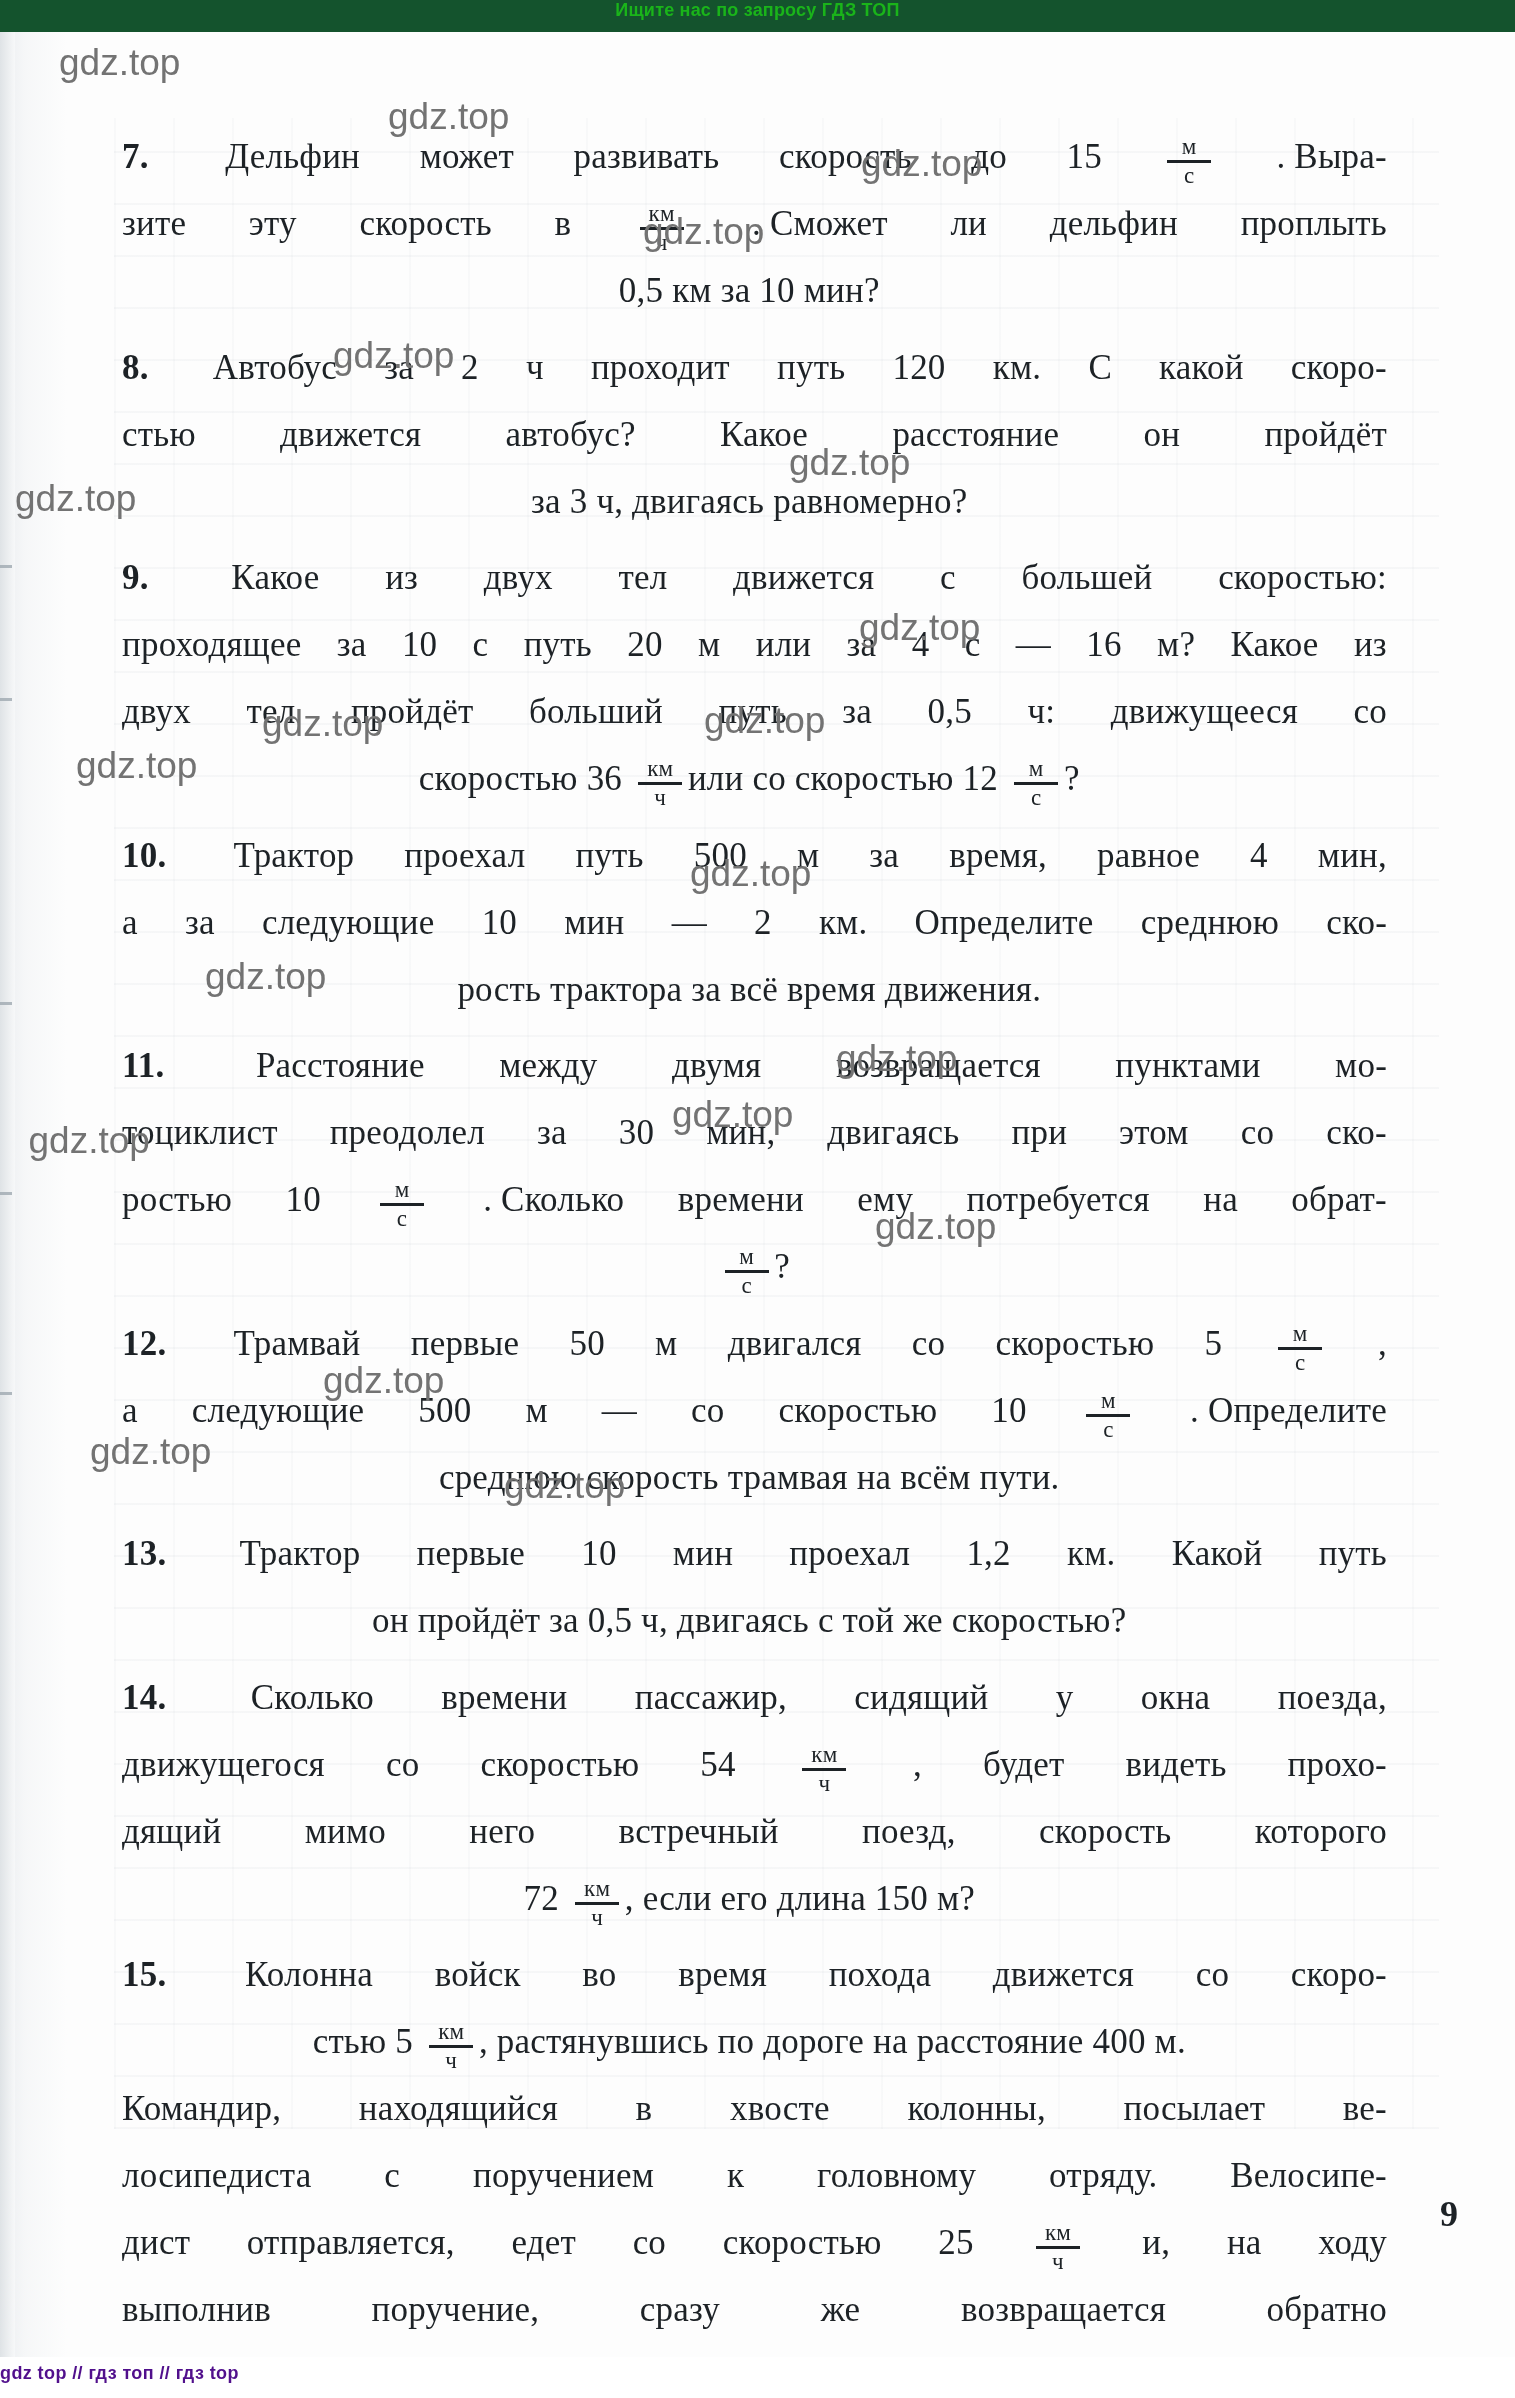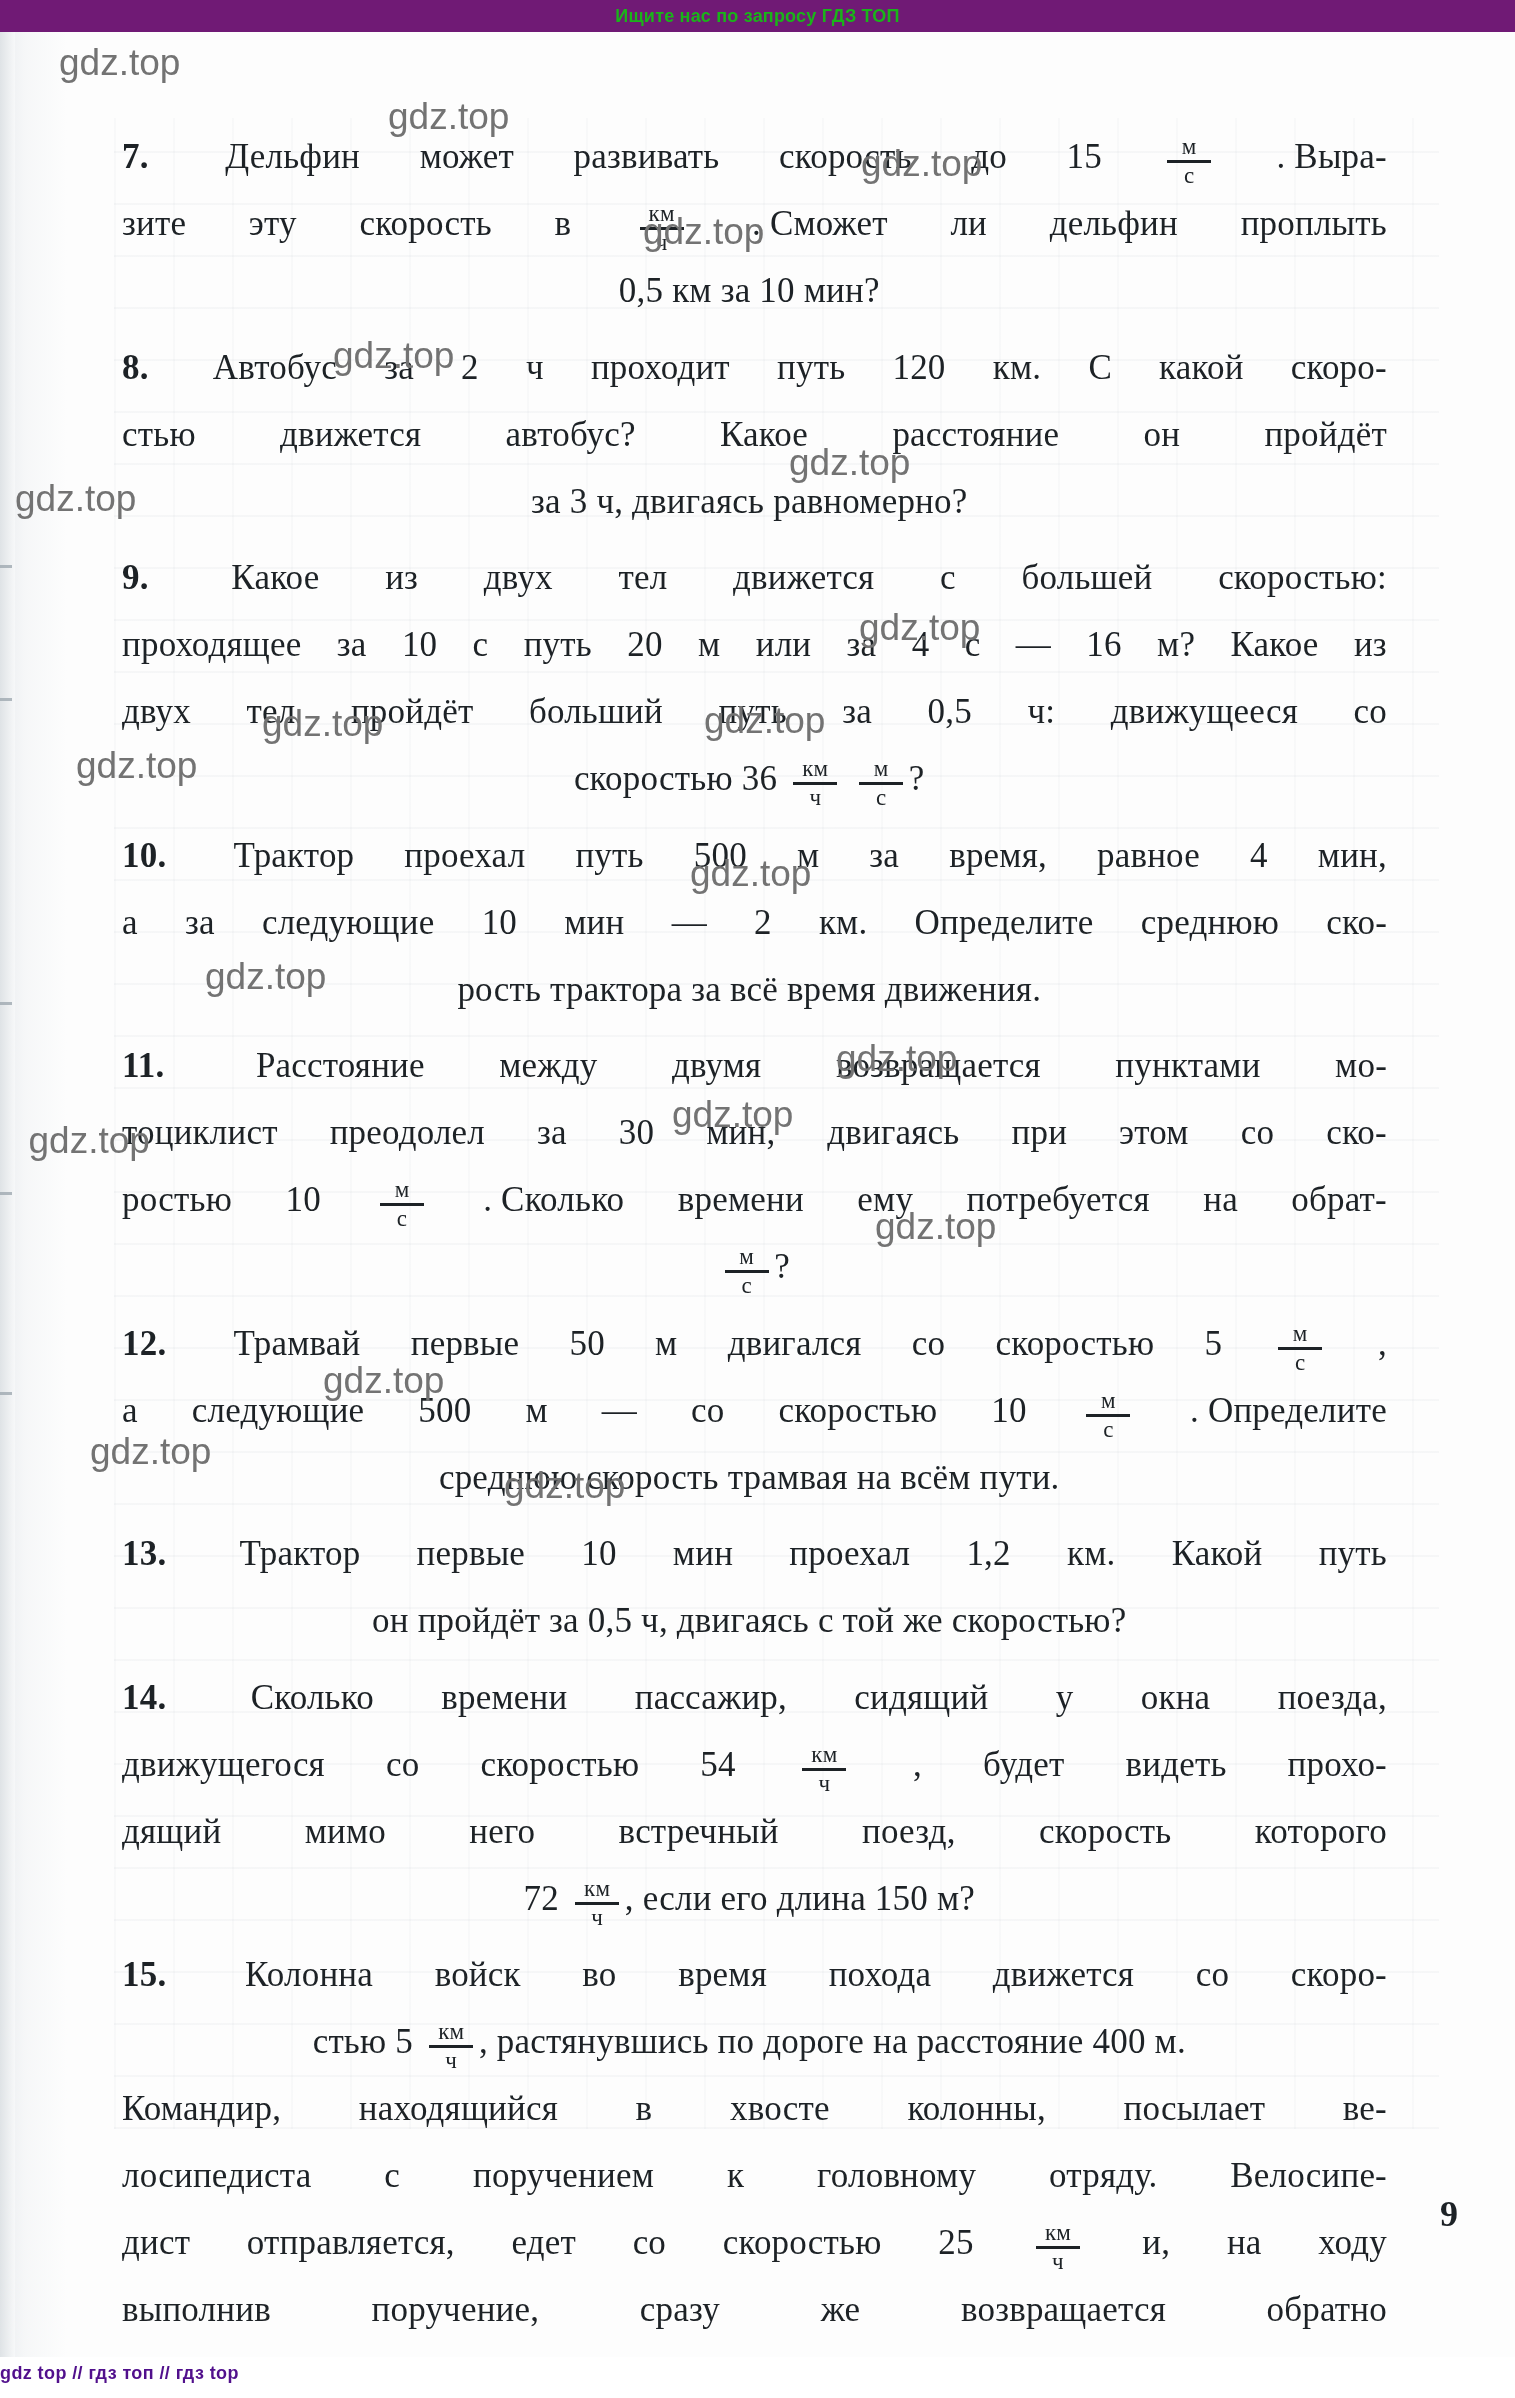--- a/index.html
+++ b/index.html
@@ -16,23 +16,22 @@
     overflow: hidden;
   }
 
   
   .promo-bar {
     position: absolute;
     top: 0; left: 0;
     width: 100%;
     height: 32px;
     display: flex;
-    align-items: center;
     justify-content: center;
-    background: #701a75;
+    background: #14532d;
   }
   .promo-text {
     font-family: "Liberation Sans", sans-serif;
     font-size: 18px;
     font-weight: 700;
     color: #1ab41a;
     letter-spacing: 0.2px;
     white-space: nowrap;
   }
 
@@ -298,20 +297,21 @@
           <span class="seg">со</span>
         </div>
         <div class="line left">
           <span class="seg">скоростью 36</span>
           <span class="sp"></span>
           <span class="frac">
             <span class="numer">км</span>
             <span class="bar"></span>
             <span class="denom">ч</span>
           </span>
+          <span class="seg">или со скоростью 12</span>
           <span class="sp"></span>
           <span class="frac">
             <span class="numer">м</span>
             <span class="bar"></span>
             <span class="denom">с</span>
           </span>
           <span class="seg">?</span>
           <span class="sp"></span>
         </div>
       </div>

